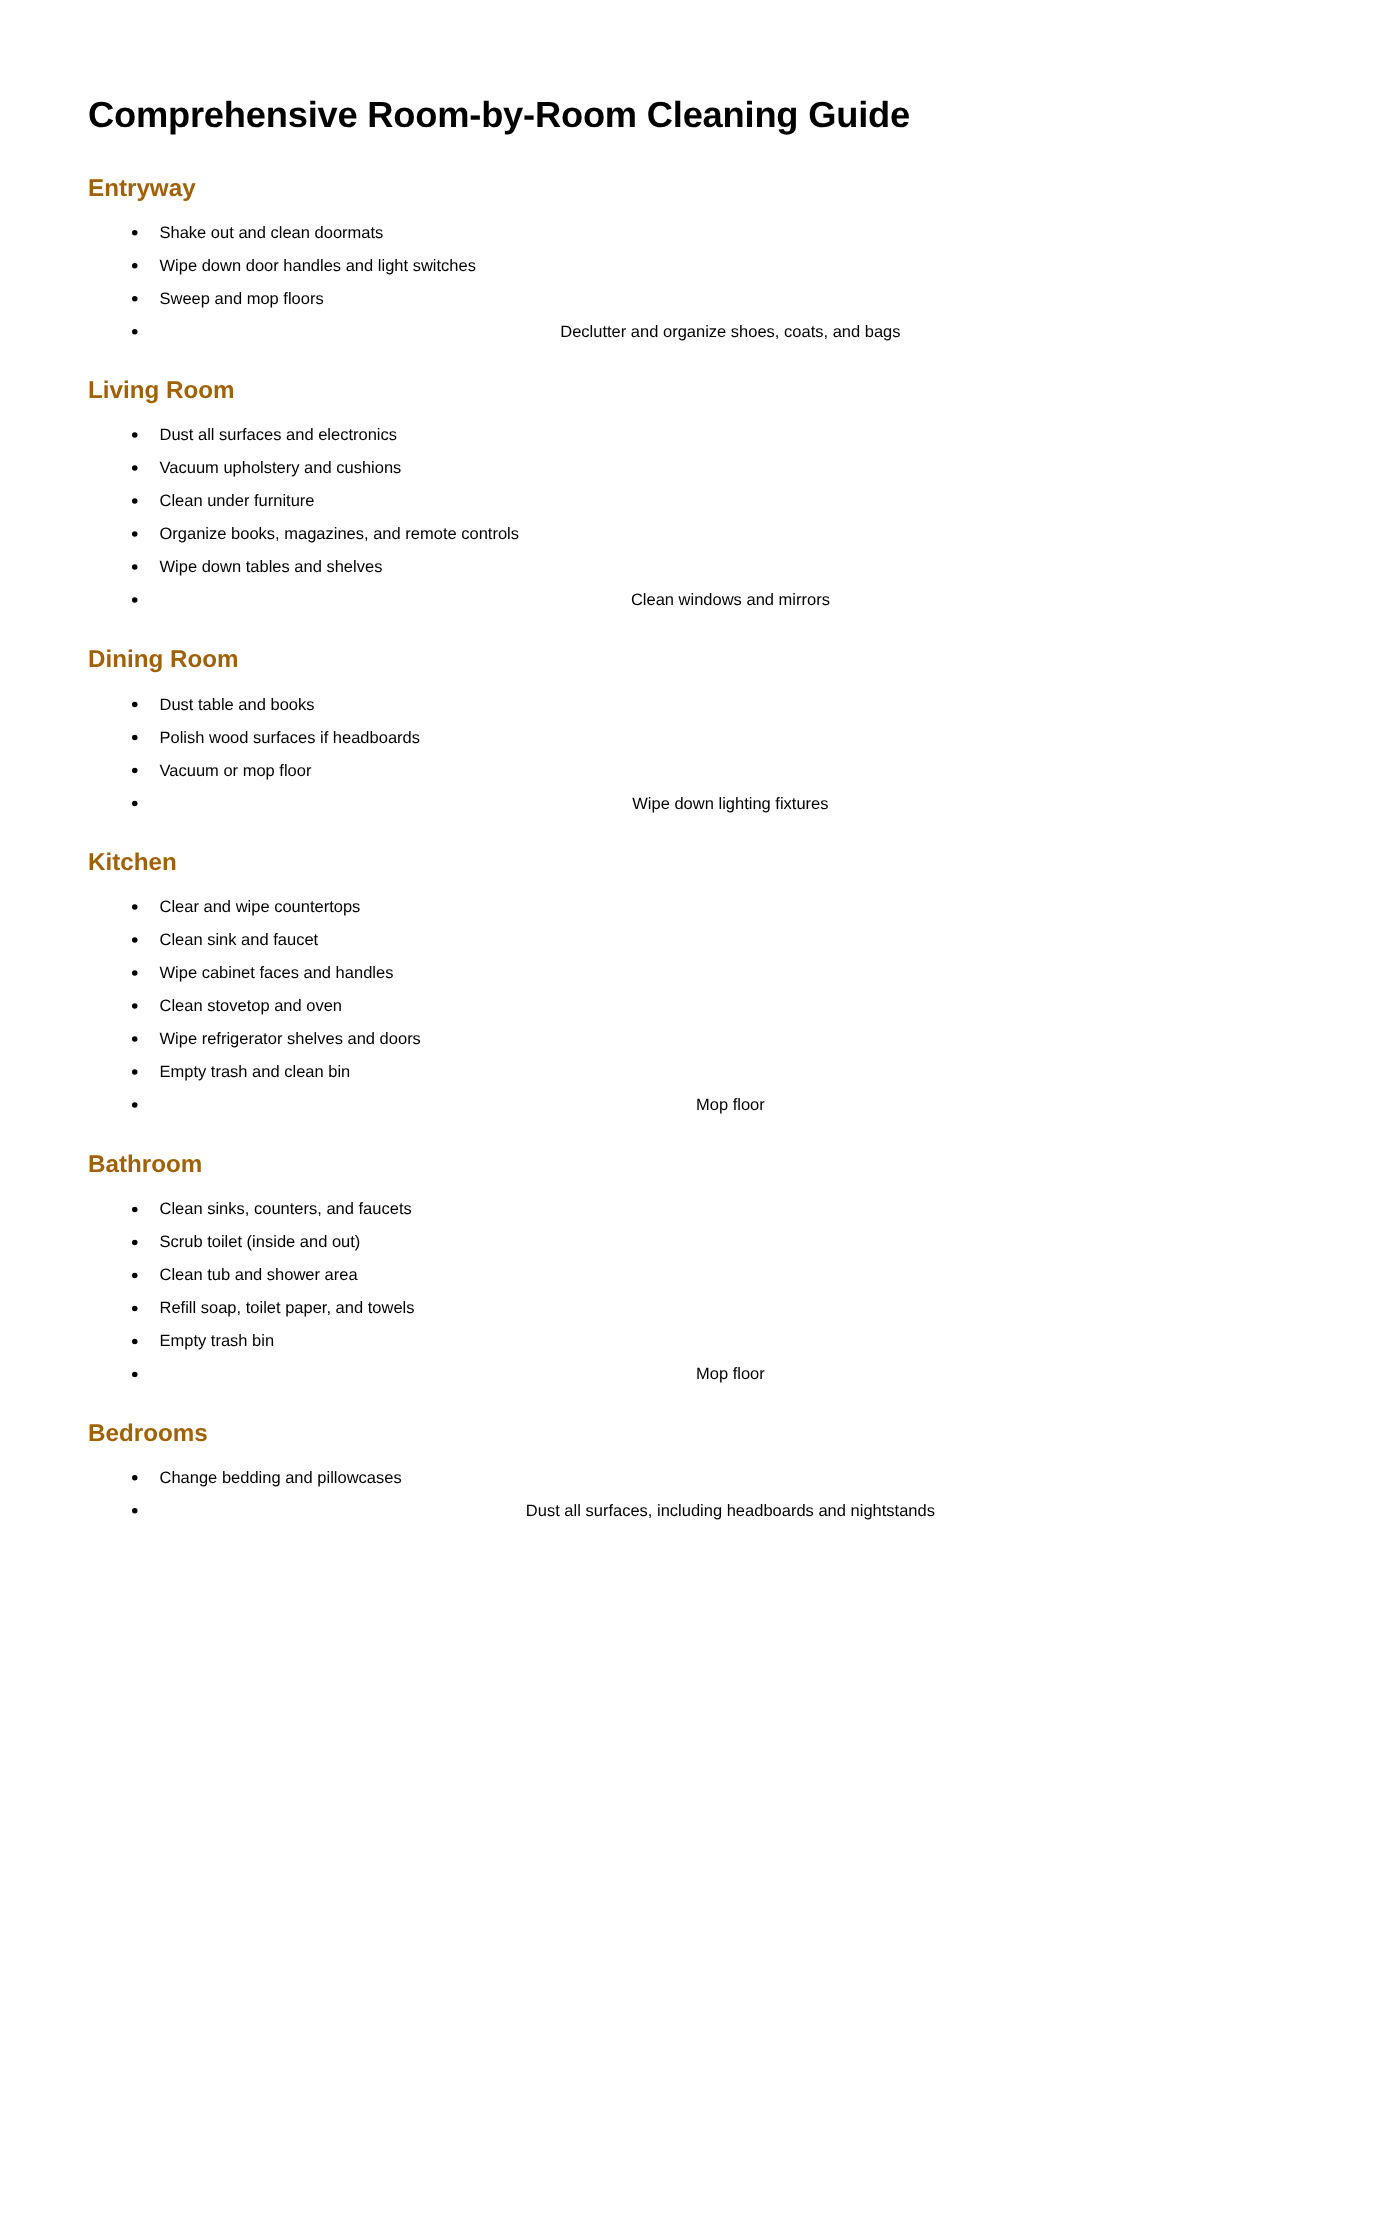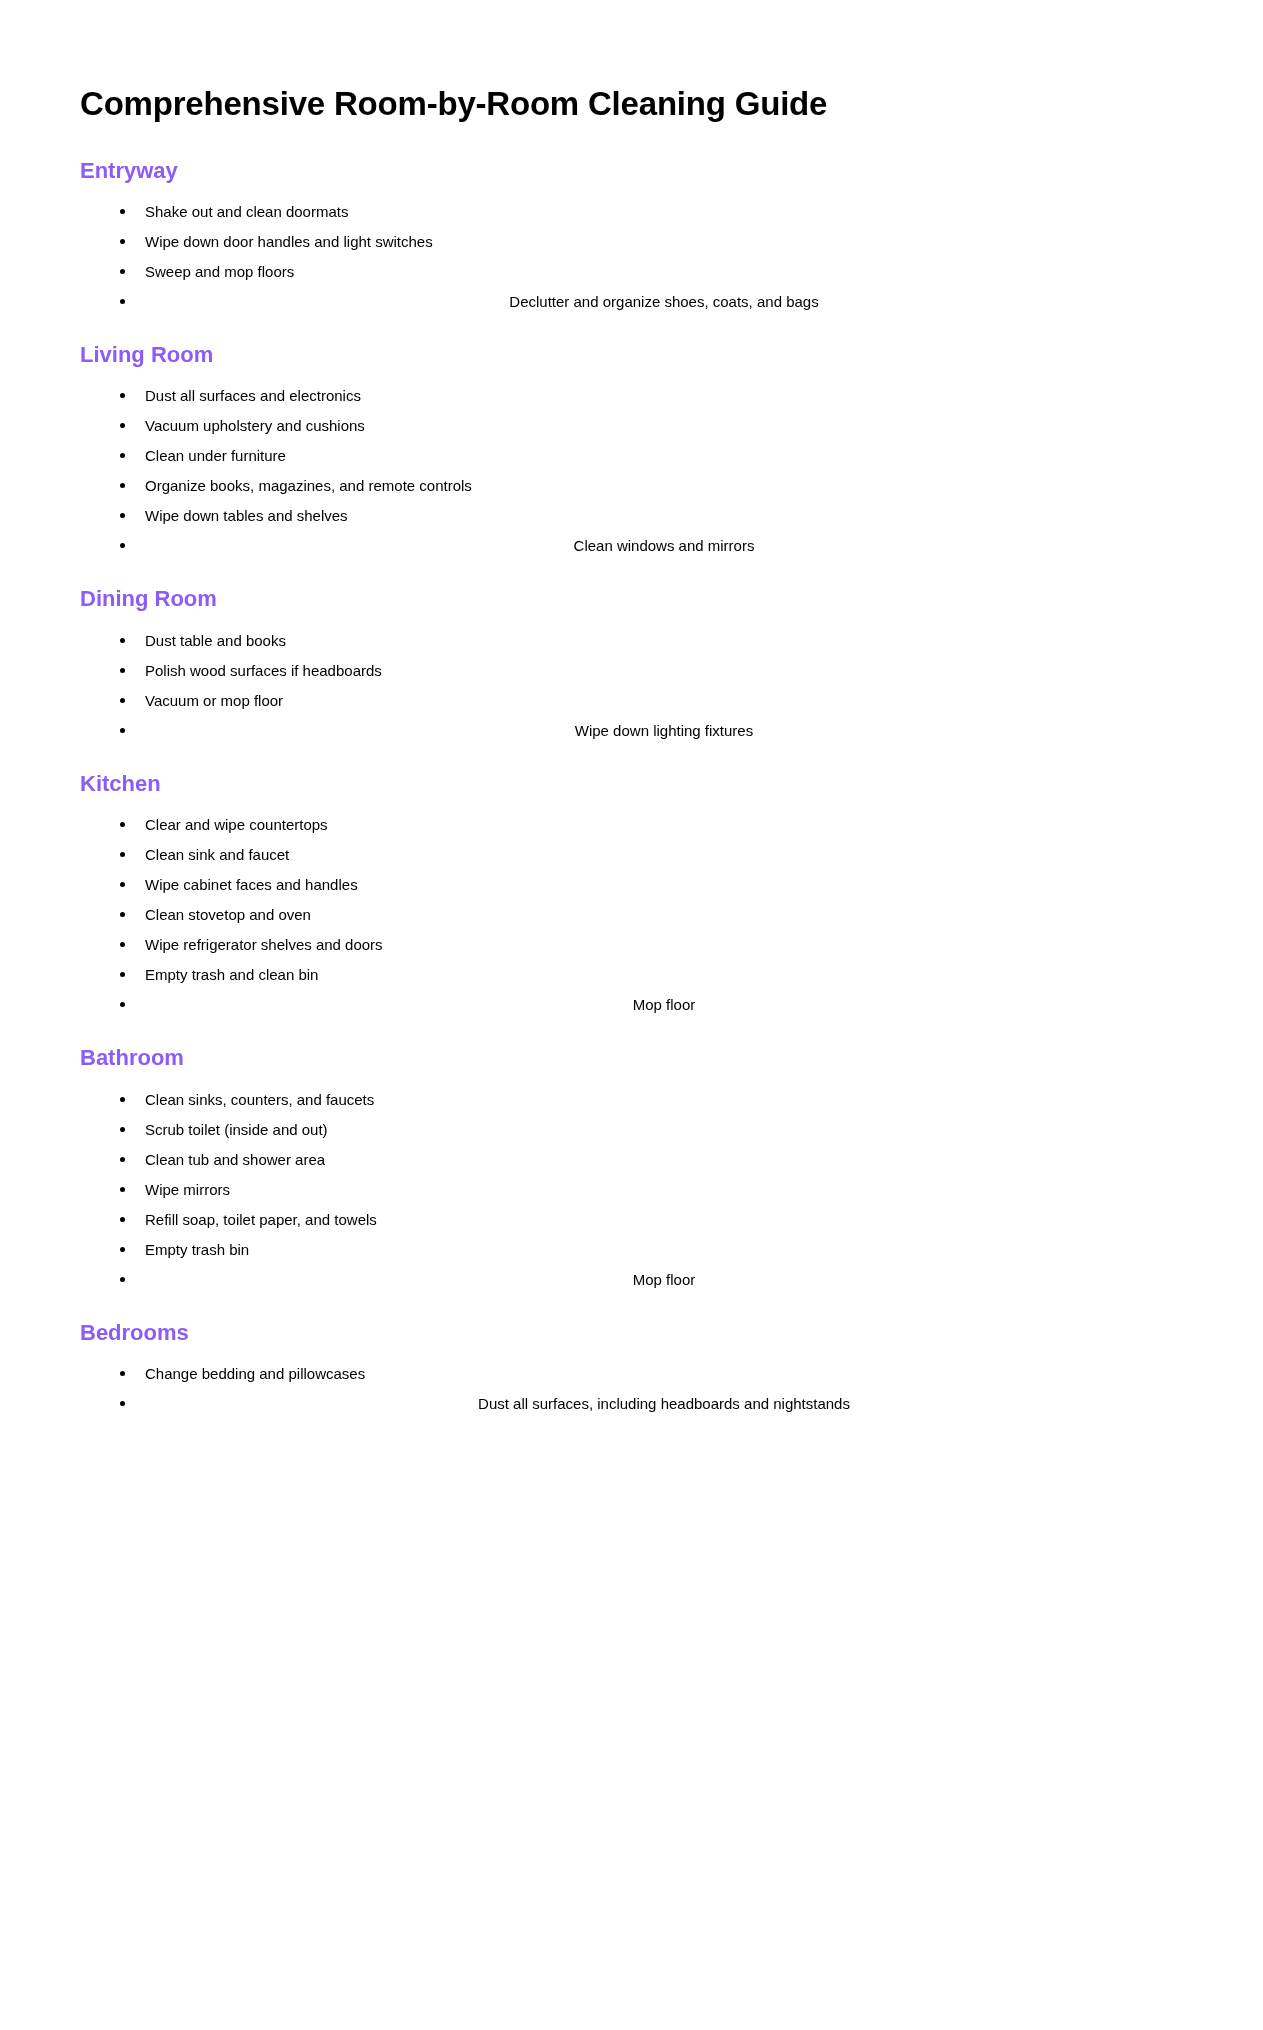--- a/index.html
+++ b/index.html
@@ -27,21 +27,21 @@
     color: #000000;
   }
   section.room-section {
     margin: 0 0 30px 0;
   }
   h2.section-heading {
     font-size: 22px;
     line-height: 1.2;
     font-weight: bold;
     margin: 0 0 18px 0;
-    color: #8b5cf6;
+    color: #a16207;
   }
   ul.task-list {
     margin: 0;
     padding: 0 0 0 40px;
     list-style: none;
   }
   ul.task-list li.task-item {
     font-size: 15px;
     line-height: 20px;
     margin: 0 0 10px 0;
@@ -113,21 +113,20 @@
           <li class="task-item"><span class="bullet-dot"></span><span class="task-text">Empty trash and clean bin</span></li>
           <li class="task-item"><span class="bullet-dot"></span><span class="task-text">Mop floor</span></li>
         </ul>
       </section>
       <section class="room-section">
         <h2 class="section-heading">Bathroom</h2>
         <ul class="task-list">
           <li class="task-item"><span class="bullet-dot"></span><span class="task-text">Clean sinks, counters, and faucets</span></li>
           <li class="task-item"><span class="bullet-dot"></span><span class="task-text">Scrub toilet (inside and out)</span></li>
           <li class="task-item"><span class="bullet-dot"></span><span class="task-text">Clean tub and shower area</span></li>
-          <li class="task-item"><span class="bullet-dot"></span><span class="task-text">Wipe mirrors</span></li>
           <li class="task-item"><span class="bullet-dot"></span><span class="task-text">Refill soap, toilet paper, and towels</span></li>
           <li class="task-item"><span class="bullet-dot"></span><span class="task-text">Empty trash bin</span></li>
           <li class="task-item"><span class="bullet-dot"></span><span class="task-text">Mop floor</span></li>
         </ul>
       </section>
       <section class="room-section">
         <h2 class="section-heading">Bedrooms</h2>
         <ul class="task-list">
           <li class="task-item"><span class="bullet-dot"></span><span class="task-text">Change bedding and pillowcases</span></li>
           <li class="task-item"><span class="bullet-dot"></span><span class="task-text">Dust all surfaces, including headboards and nightstands</span></li>

